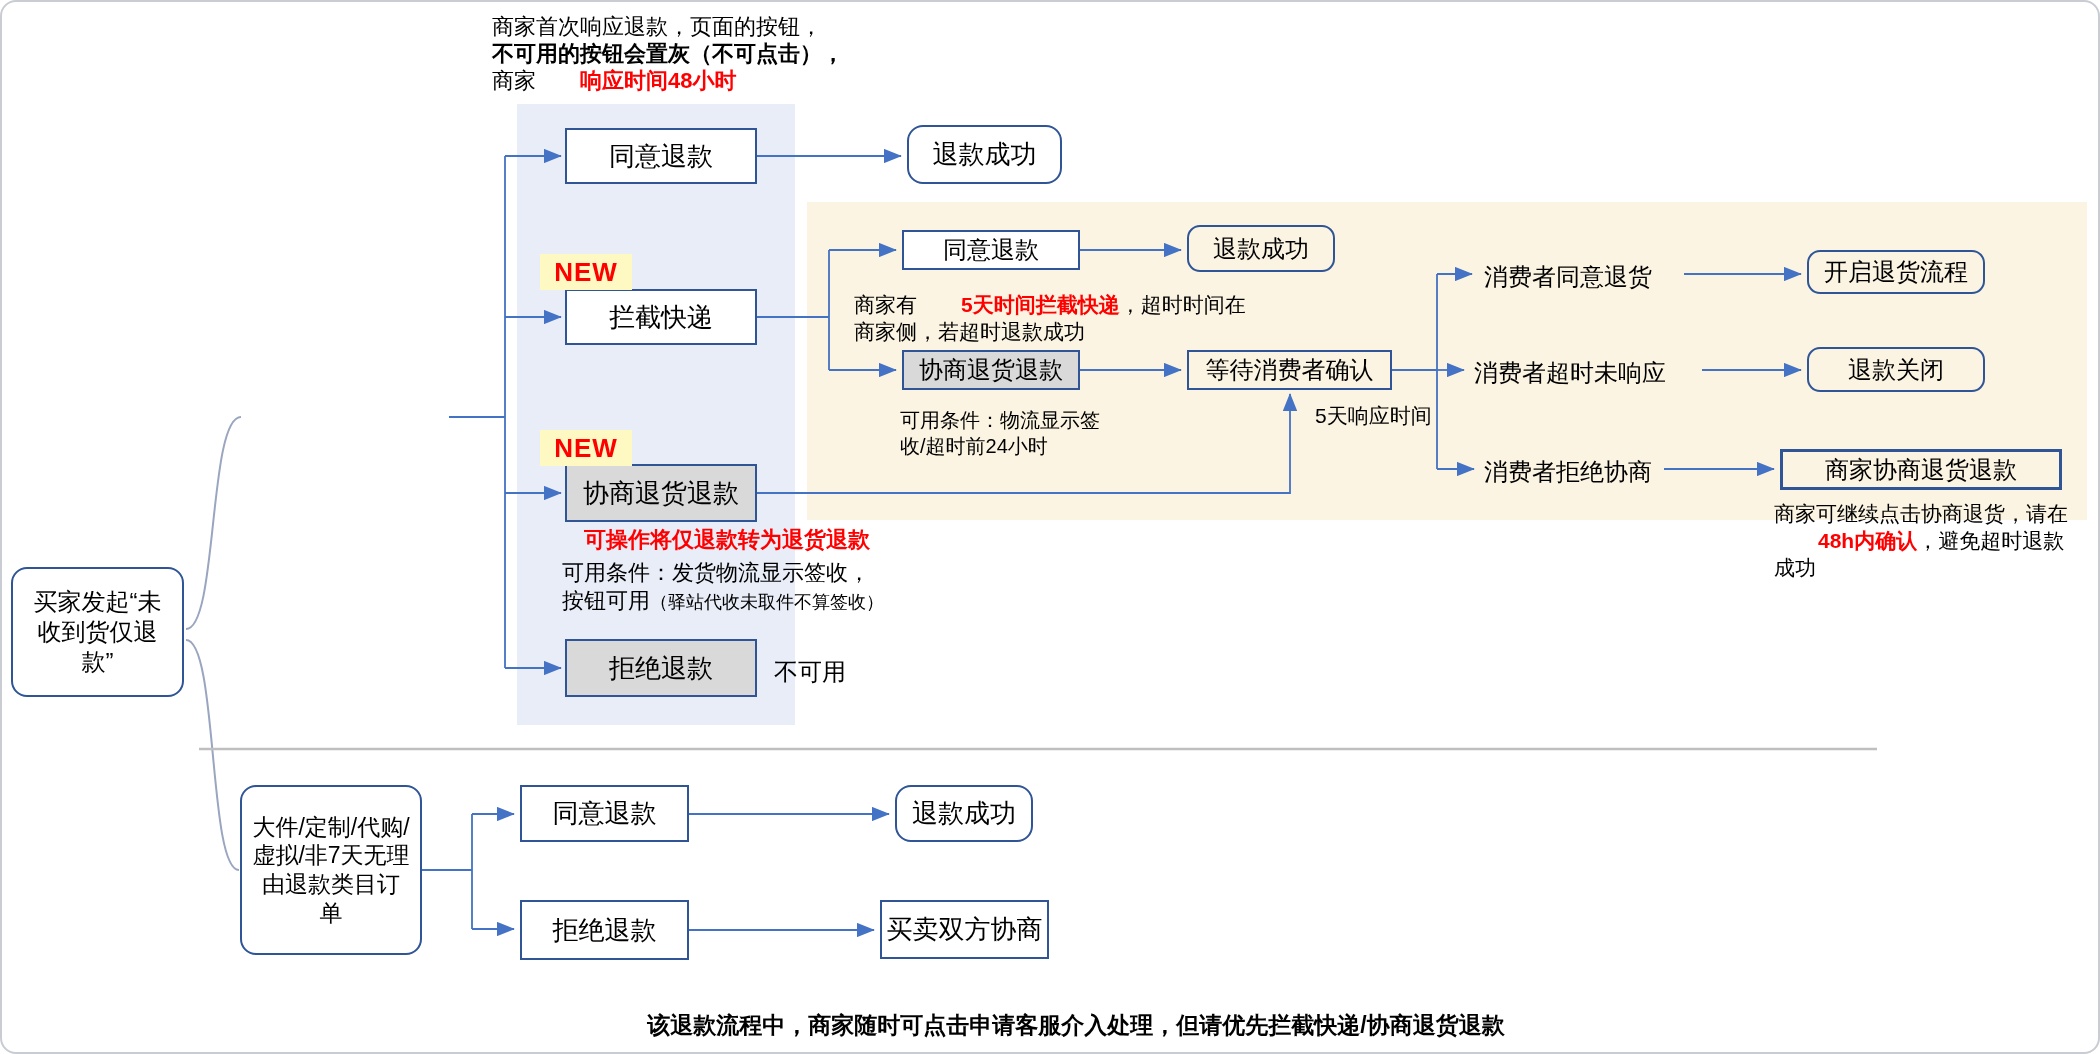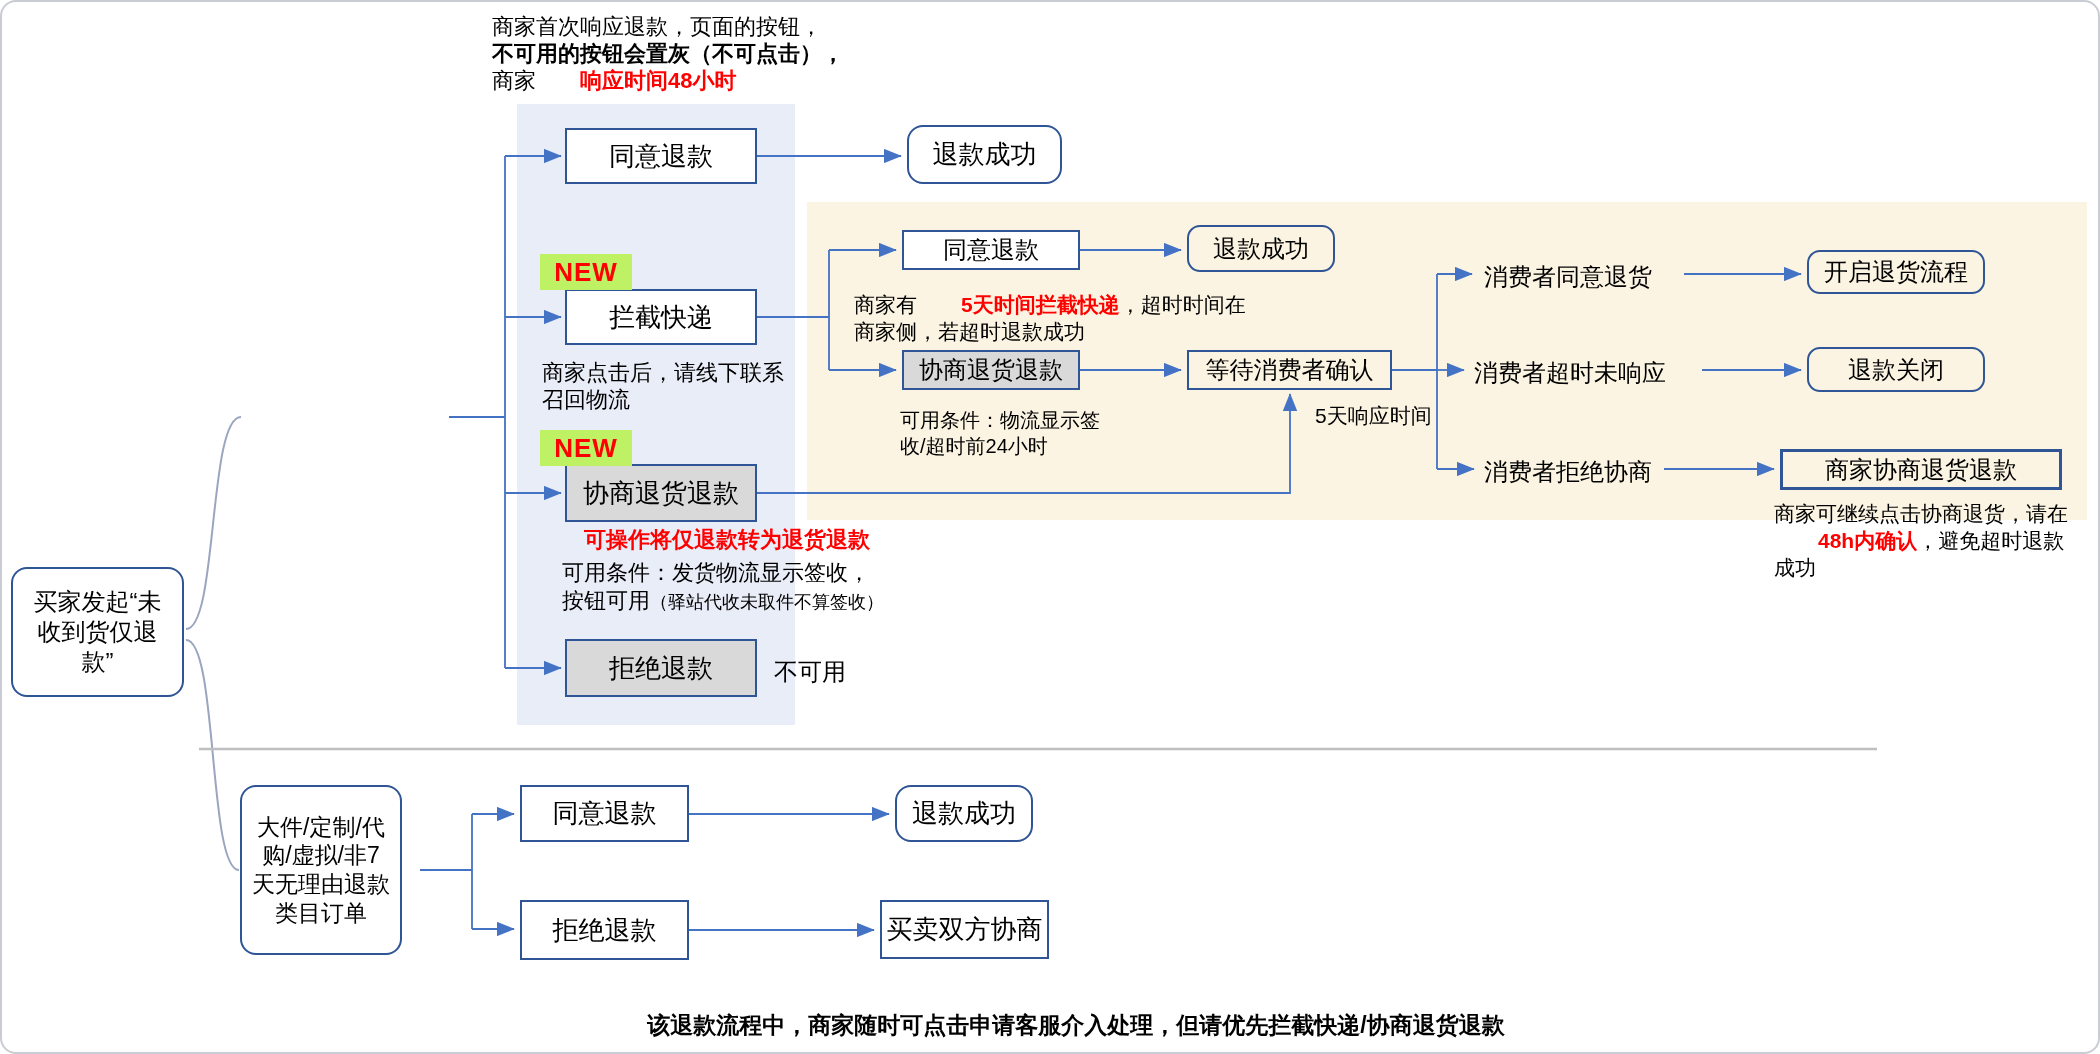--- a/index.html
+++ b/index.html
@@ -17,21 +17,21 @@
     border:2.5px solid #2f5597;background:#ffffff;
     display:flex;align-items:center;justify-content:center;
     text-align:center;line-height:1.25;
   }
   .rounded{border-radius:16px;}
   .rounded-sm{border-radius:13px;}
   .gray{background:#d9d9d9;}
   .nofill{background:transparent;}
   .wrapall{word-break:break-all;padding:4px 10px;}
   .badge{
-    position:absolute;z-index:3;background:#bef264;color:#ff0000;
+    position:absolute;z-index:3;background:#fef9c3;color:#ff0000;
     font-weight:bold;display:flex;align-items:center;justify-content:center;
     font-size:26px;letter-spacing:1px;
   }
   .note{position:absolute;z-index:2;line-height:1.24;}
   .red{color:#ff0000;margin-left:44px;}
   .b{font-weight:bold;}
   .small{font-size:18px;}
   .label{position:absolute;z-index:2;white-space:nowrap;}
 </style>
 </head>
@@ -88,30 +88,29 @@
     </g>
   </svg>
 
   <div class="note" style="left:490px;top:11px;font-size:22px;line-height:27px;">
     <div>商家首次响应退款，页面的按钮，</div>
     <div class="b">不可用的按钮会置灰（不可点击），</div>
     <div><span>商家</span><span class="red b">响应时间48小时</span></div>
   </div>
 
   <div class="box rounded wrapall" style="left:9px;top:565px;width:173px;height:130px;font-size:24px;">买家发起“未收到货仅退款”</div>
-  <div class="box rounded wrapall" style="left:238px;top:783px;width:162px;height:170px;font-size:23px;">大件/定制/代购/虚拟/非7天无理由退款类目订单</div>
+  <div class="box rounded wrapall" style="left:238px;top:783px;width:182px;height:170px;font-size:23px;">大件/定制/代购/虚拟/非7天无理由退款类目订单</div>
 
   <div class="box" style="left:563px;top:126px;width:192px;height:56px;font-size:26px;">同意退款</div>
   <div class="badge" style="left:538px;top:252px;width:92px;height:36px;">NEW</div>
   <div class="box" style="left:563px;top:287px;width:192px;height:56px;font-size:26px;">拦截快递</div>
   <div class="badge" style="left:538px;top:428px;width:92px;height:36px;">NEW</div>
   <div class="box gray" style="left:563px;top:462px;width:192px;height:58px;font-size:26px;">协商退货退款</div>
   <div class="box gray" style="left:563px;top:637px;width:192px;height:58px;font-size:26px;">拒绝退款</div>
 
-  <div class="note" style="left:540px;top:357px;width:256px;font-size:22px;line-height:27px;">商家点击后，请线下联系召回物流</div>
   <div class="note red b" style="left:538px;top:524px;font-size:22px;white-space:nowrap;">可操作将仅退款转为退货退款</div>
   <div class="note" style="left:560px;top:557px;font-size:22px;line-height:28px;white-space:nowrap;">
     <div><span>可用条件：发货物流显示签收，</span></div>
     <div><span>按钮可用</span><span class="small">（驿站代收未取件不算签收）</span></div>
   </div>
   <div class="label" style="left:772px;top:654px;font-size:24px;">不可用</div>
 
   <div class="box rounded" style="left:905px;top:123px;width:155px;height:59px;font-size:26px;">退款成功</div>
 
   <div class="box" style="left:900px;top:228px;width:178px;height:40px;font-size:24px;">同意退款</div>

